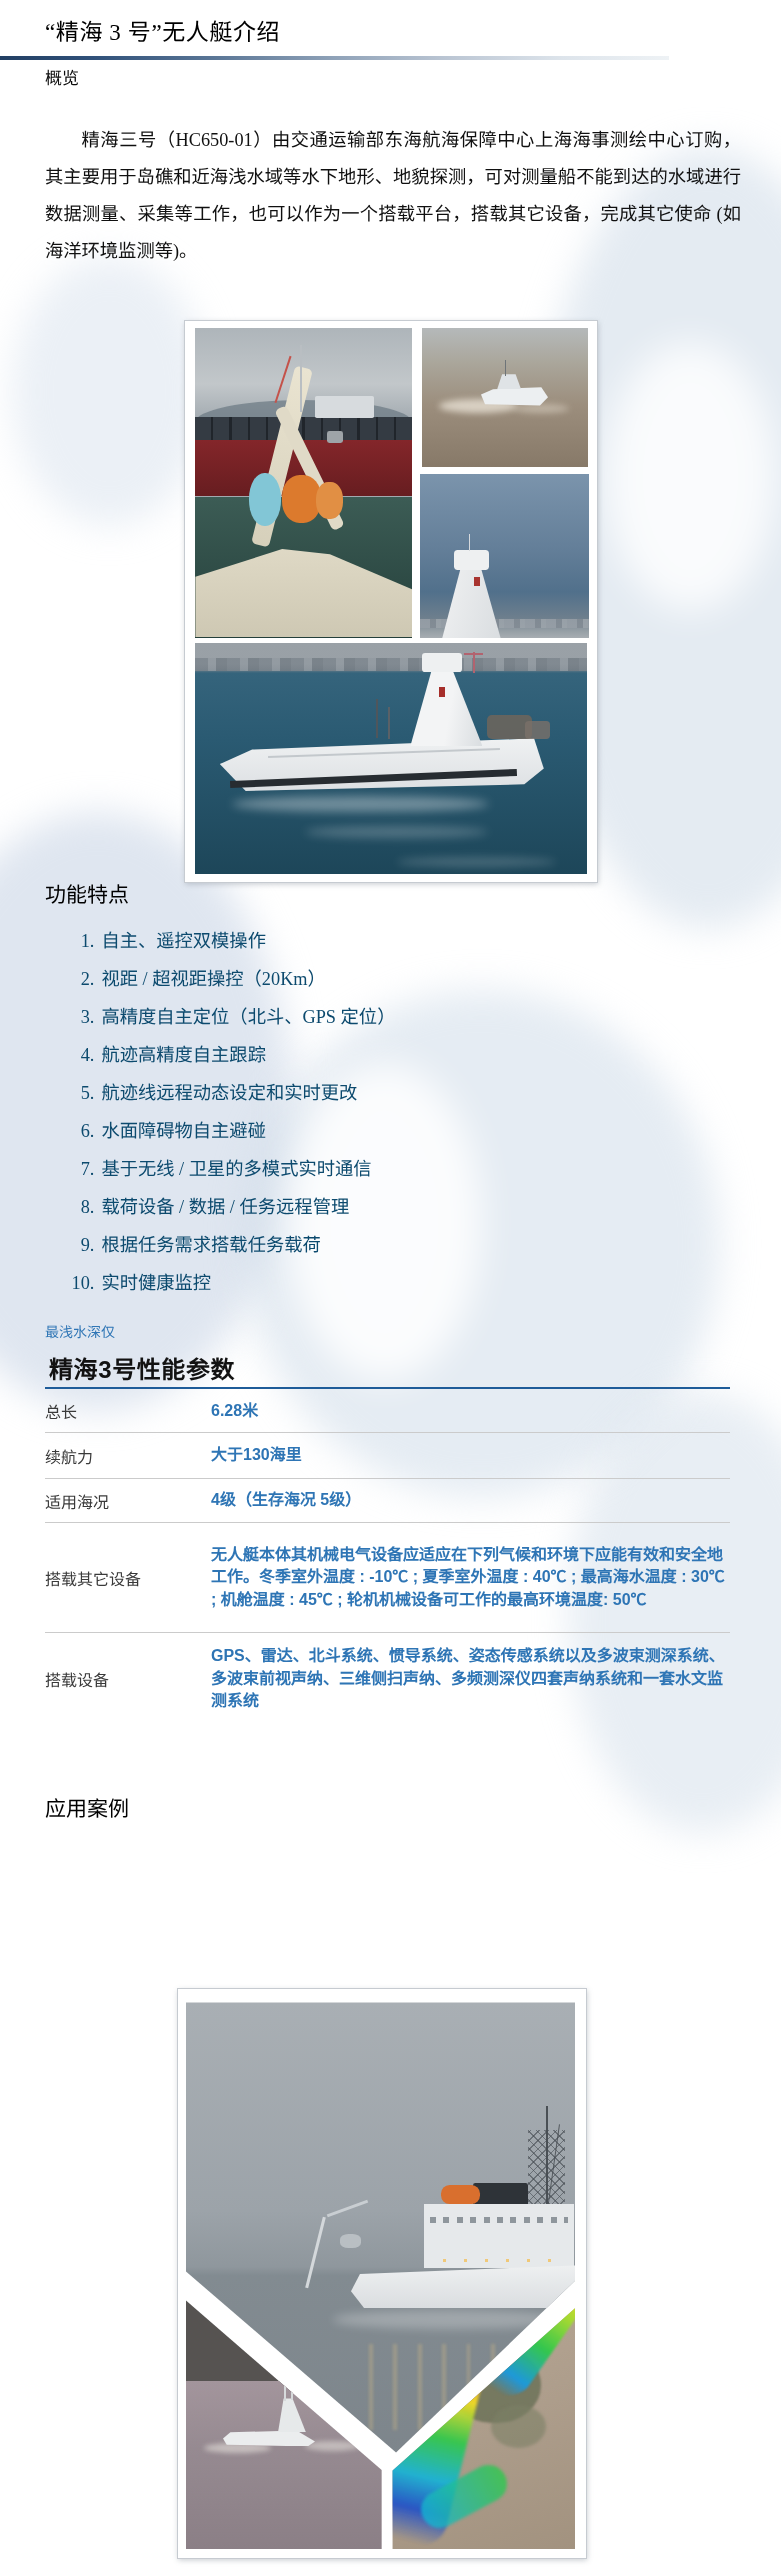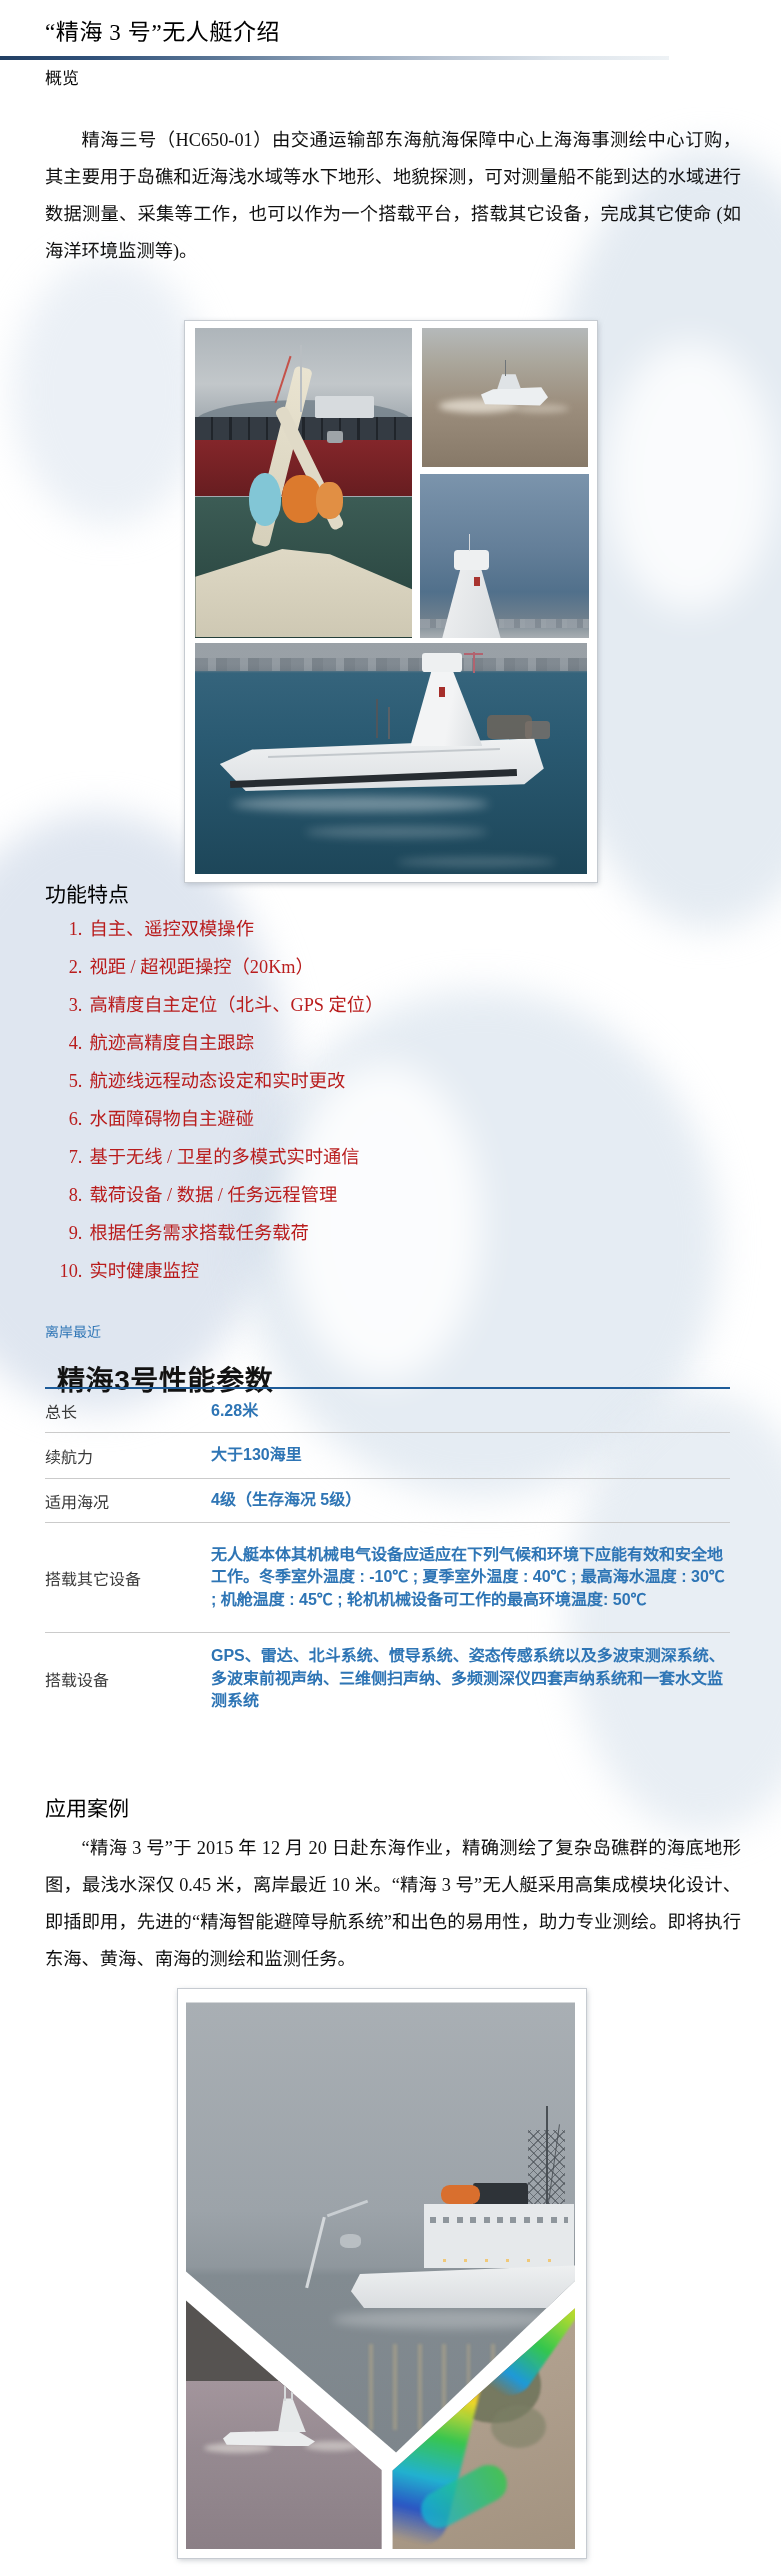--- a/index.html
+++ b/index.html
@@ -25,28 +25,28 @@
                         #8fa2b8 50%,#b9c4d2 66%,#dde4eb 84%,#eef2f5 100%);}
   .overview{position:absolute;left:45px;top:64px;margin:0;font-size:17px;font-weight:normal;color:#0c0c0c;}
   .para{position:absolute;left:45px;width:696px;margin:0;font-size:18.3px;line-height:37px;
         text-indent:2em;text-align:justify;color:#101010;}
   .para1{top:122px;}
   .para2{top:1830px;}
   .h-sec{position:absolute;left:45px;margin:0;font-size:21px;font-weight:normal;color:#000;}
   .h-feat{top:878px;}
   .h-case{top:1792px;}
 
-  .features-list{position:absolute;left:65px;top:910px;margin:0;padding:0 0 0 22px;
-                 font-size:18.3px;line-height:38px;color:#b91c1c;}
+  .features-list{position:absolute;left:65px;top:910px;margin:12px;padding:0 0 0 22px;
+                 font-size:18.3px;line-height:38px;color:#0c4a6e;}
   .features-list li{padding-left:2.4px;}
 
   .spec-tab{position:absolute;left:45px;top:1321px;font-family:"Liberation Sans",sans-serif;
             font-size:14px;color:#2e75b5;text-decoration:none;}
-  .spec-heading{position:absolute;left:45px;top:1346px;margin:12px;font-family:"Liberation Sans",sans-serif;
-                font-size:28px;font-weight:bold;color:#121212;letter-spacing:0.6px;}
+  .spec-heading{position:absolute;left:45px;top:1346px;margin:4px;font-family:"Liberation Sans",sans-serif;
+                font-size:24px;font-weight:bold;color:#121212;letter-spacing:0.6px;}
   .spec-rule{position:absolute;left:45px;top:1387px;width:685px;height:2.4px;background:#1e5c99;}
   .spec-table{position:absolute;left:45px;top:1390px;width:685px;font-family:"Liberation Sans",sans-serif;}
   .spec-row{display:flex;align-items:center;border-bottom:0.6px solid #cbcbcb;}
   .spec-row.last{border-bottom:none;}
   .spec-label{flex:none;width:166px;font-size:16px;color:#3a3a3a;}
   .spec-value{flex:1;font-size:16px;font-weight:bold;color:#2e75b5;line-height:22.6px;}
   .r1{min-height:42px;} .r2{min-height:45px;} .r3{min-height:45px;}
   .r4{min-height:43px;} .r5{min-height:109px;} .r6{min-height:92px;}
 
   
@@ -258,21 +258,21 @@
     <li>高精度自主定位（北斗、GPS 定位）</li>
     <li>航迹高精度自主跟踪</li>
     <li>航迹线远程动态设定和实时更改</li>
     <li>水面障碍物自主避碰</li>
     <li>基于无线 / 卫星的多模式实时通信</li>
     <li>载荷设备 / 数据 / 任务远程管理</li>
     <li>根据任务需求搭载任务载荷</li>
     <li>实时健康监控</li>
   </ol>
 
-  <a class="spec-tab" href="#">离岸最近</a>
+  <a class="spec-tab" href="#">最浅水深仅</a>
   <h2 class="spec-heading">精海3号性能参数</h2>
   <div class="spec-rule"></div>
 
   <div class="spec-table">
     <div class="spec-row r1">
       <div class="spec-label">总长</div>
       <div class="spec-value">6.28米</div>
     </div>
     <div class="spec-row r2">
       <div class="spec-label">续航力</div>
@@ -286,21 +286,20 @@
       <div class="spec-label">搭载其它设备</div>
       <div class="spec-value">无人艇本体其机械电气设备应适应在下列气候和环境下应能有效和安全地工作。冬季室外温度 : -10℃ ; 夏季室外温度 : 40℃ ; 最高海水温度 : 30℃ ; 机舱温度 : 45℃ ; 轮机机械设备可工作的最高环境温度: 50℃</div>
     </div>
     <div class="spec-row r6 last">
       <div class="spec-label">搭载设备</div>
       <div class="spec-value">GPS、雷达、北斗系统、惯导系统、姿态传感系统以及多波束测深系统、多波束前视声纳、三维侧扫声纳、多频测深仪四套声纳系统和一套水文监测系统</div>
     </div>
   </div>
 
   <h2 class="h-sec h-case">应用案例</h2>
-  <p class="para para2">“精海 3 号”于 2015 年 12 月 20 日赴东海作业，精确测绘了复杂岛礁群的海底地形图，最浅水深仅 0.45 米，离岸最近 10 米。“精海 3 号”无人艇采用高集成模块化设计、即插即用，先进的“精海智能避障导航系统”和出色的易用性，助力专业测绘。即将执行东海、黄海、南海的测绘和监测任务。</p>
 
   <div class="collage collage-bottom">
     <div class="bc-inner">
       <div class="ph photo-m">
         <i class="ly m-refl2"></i>
           <i class="ly m-refl1"></i>
         <i class="ly m-mast1"></i>
           <i class="ly m-mast2"></i>
           <i class="ly m-lat"></i>
         <i class="ly m-funnel"></i>

